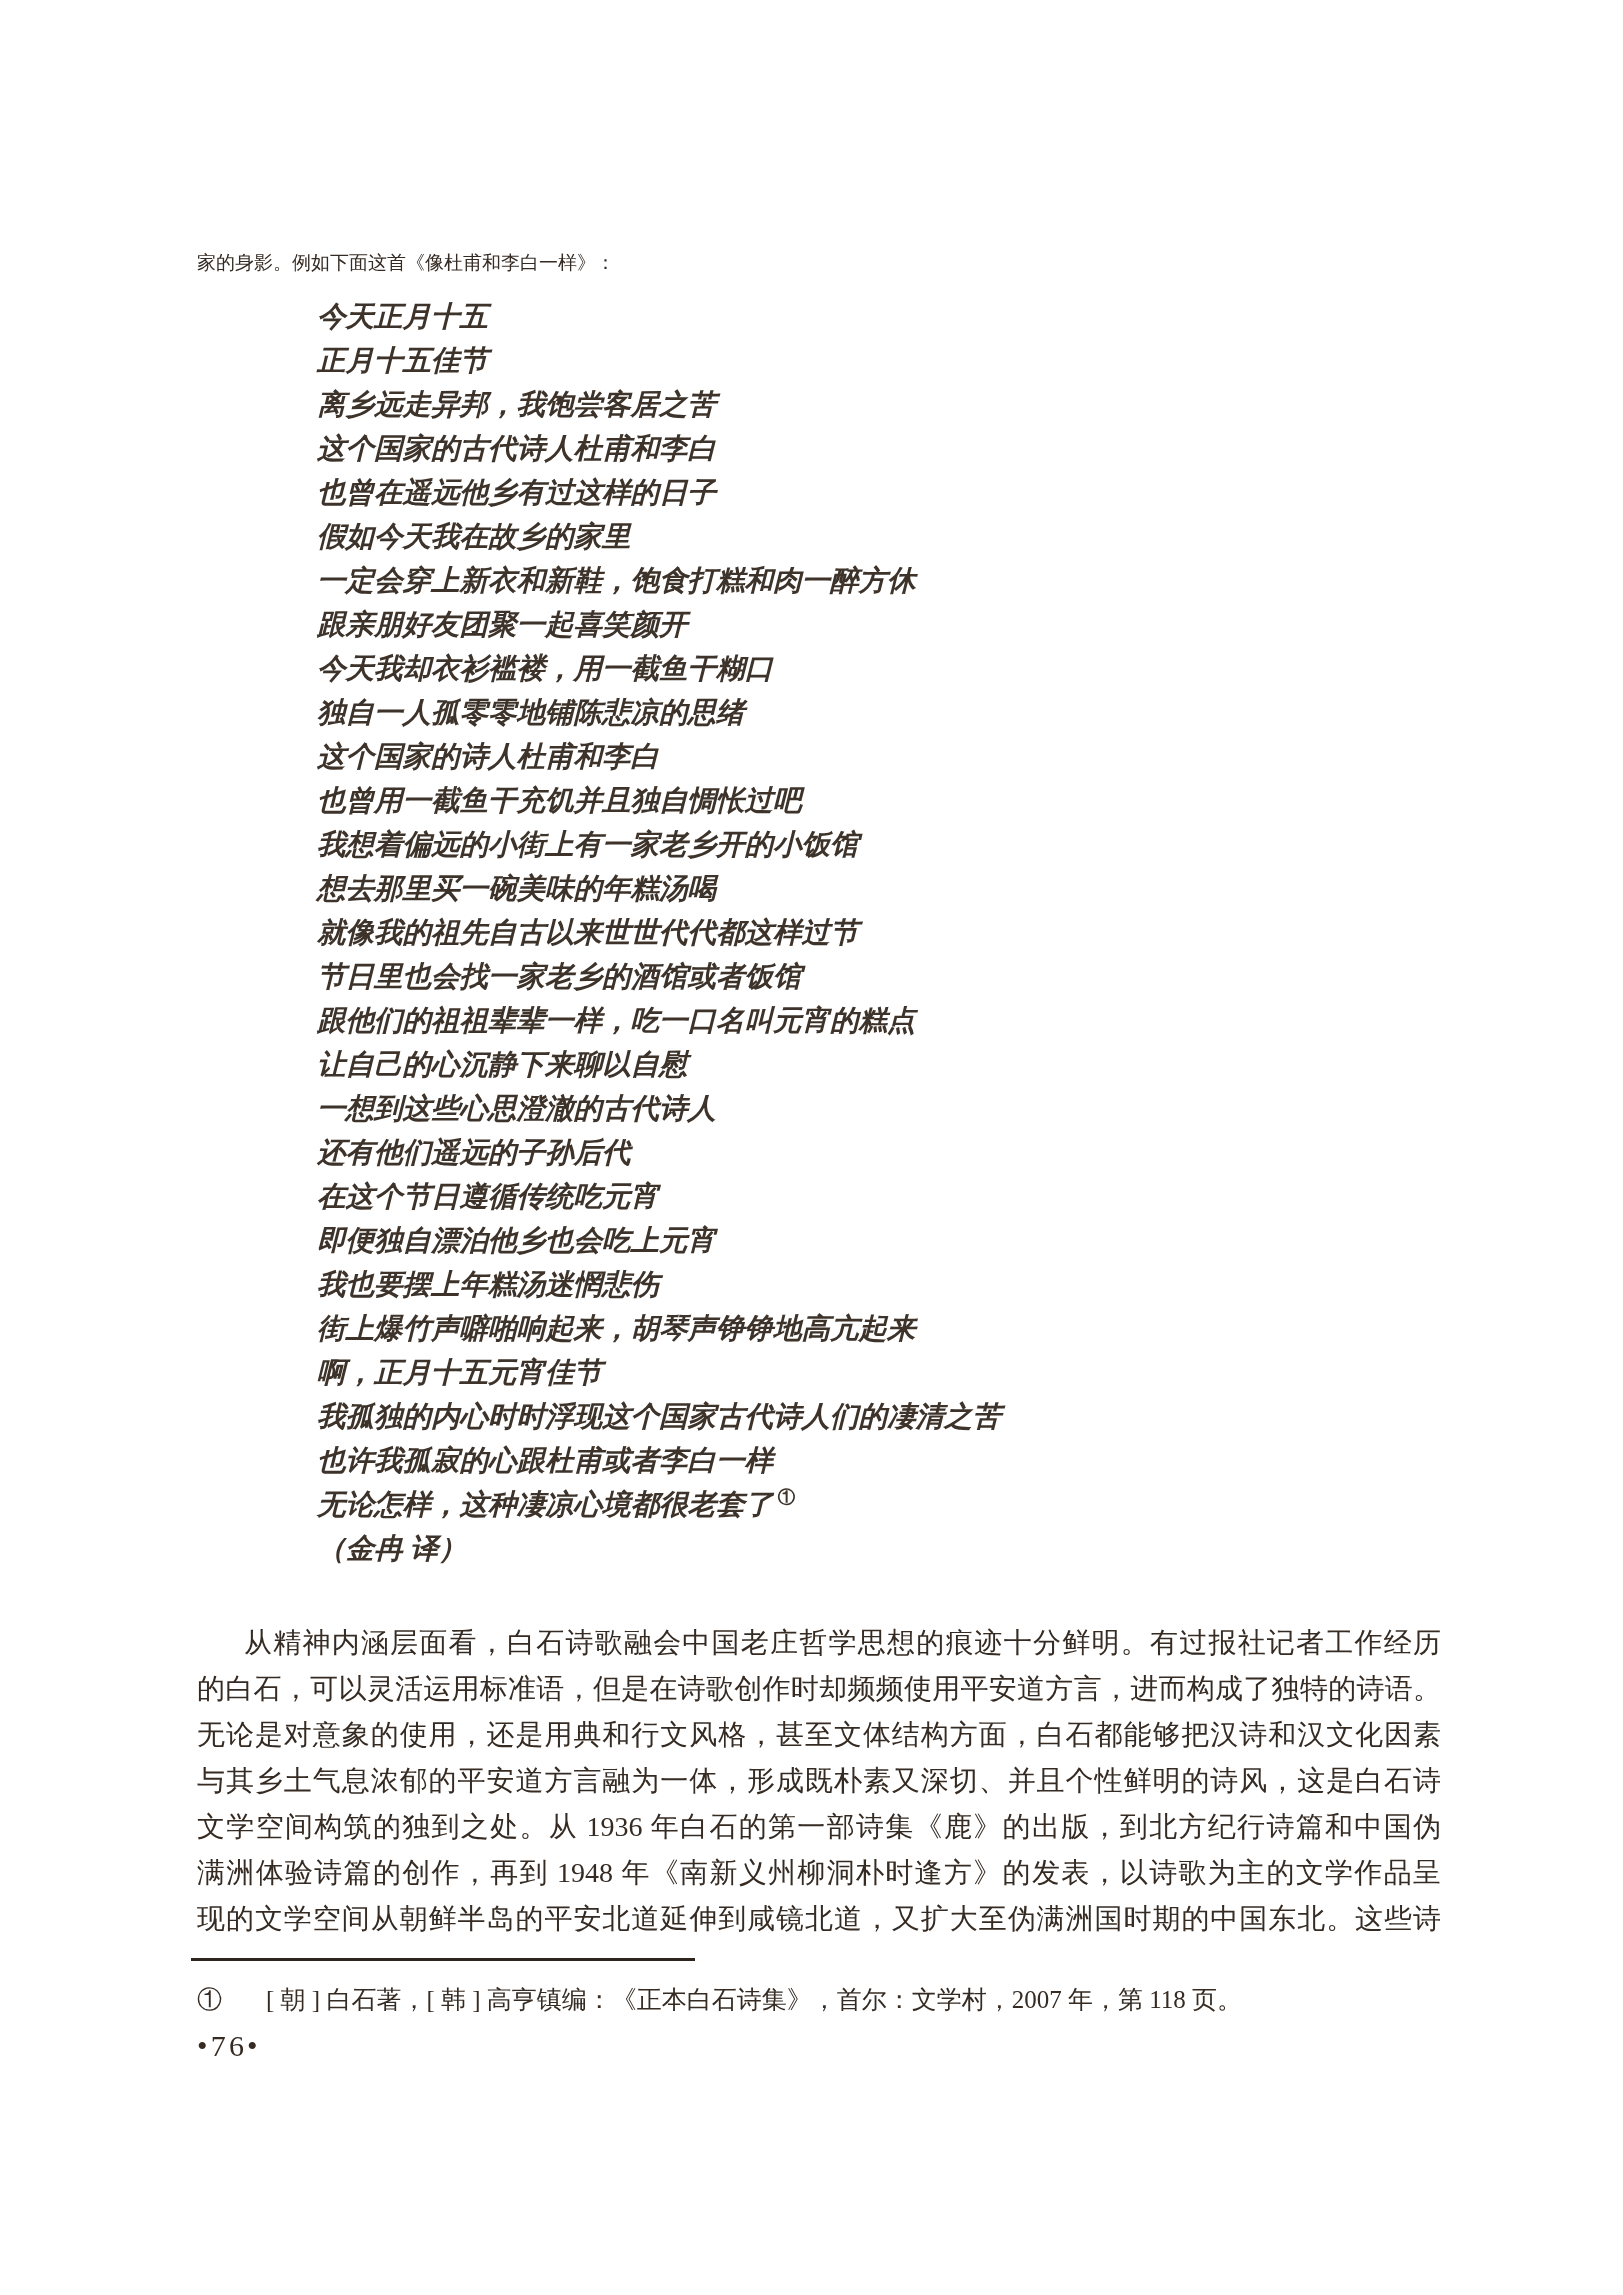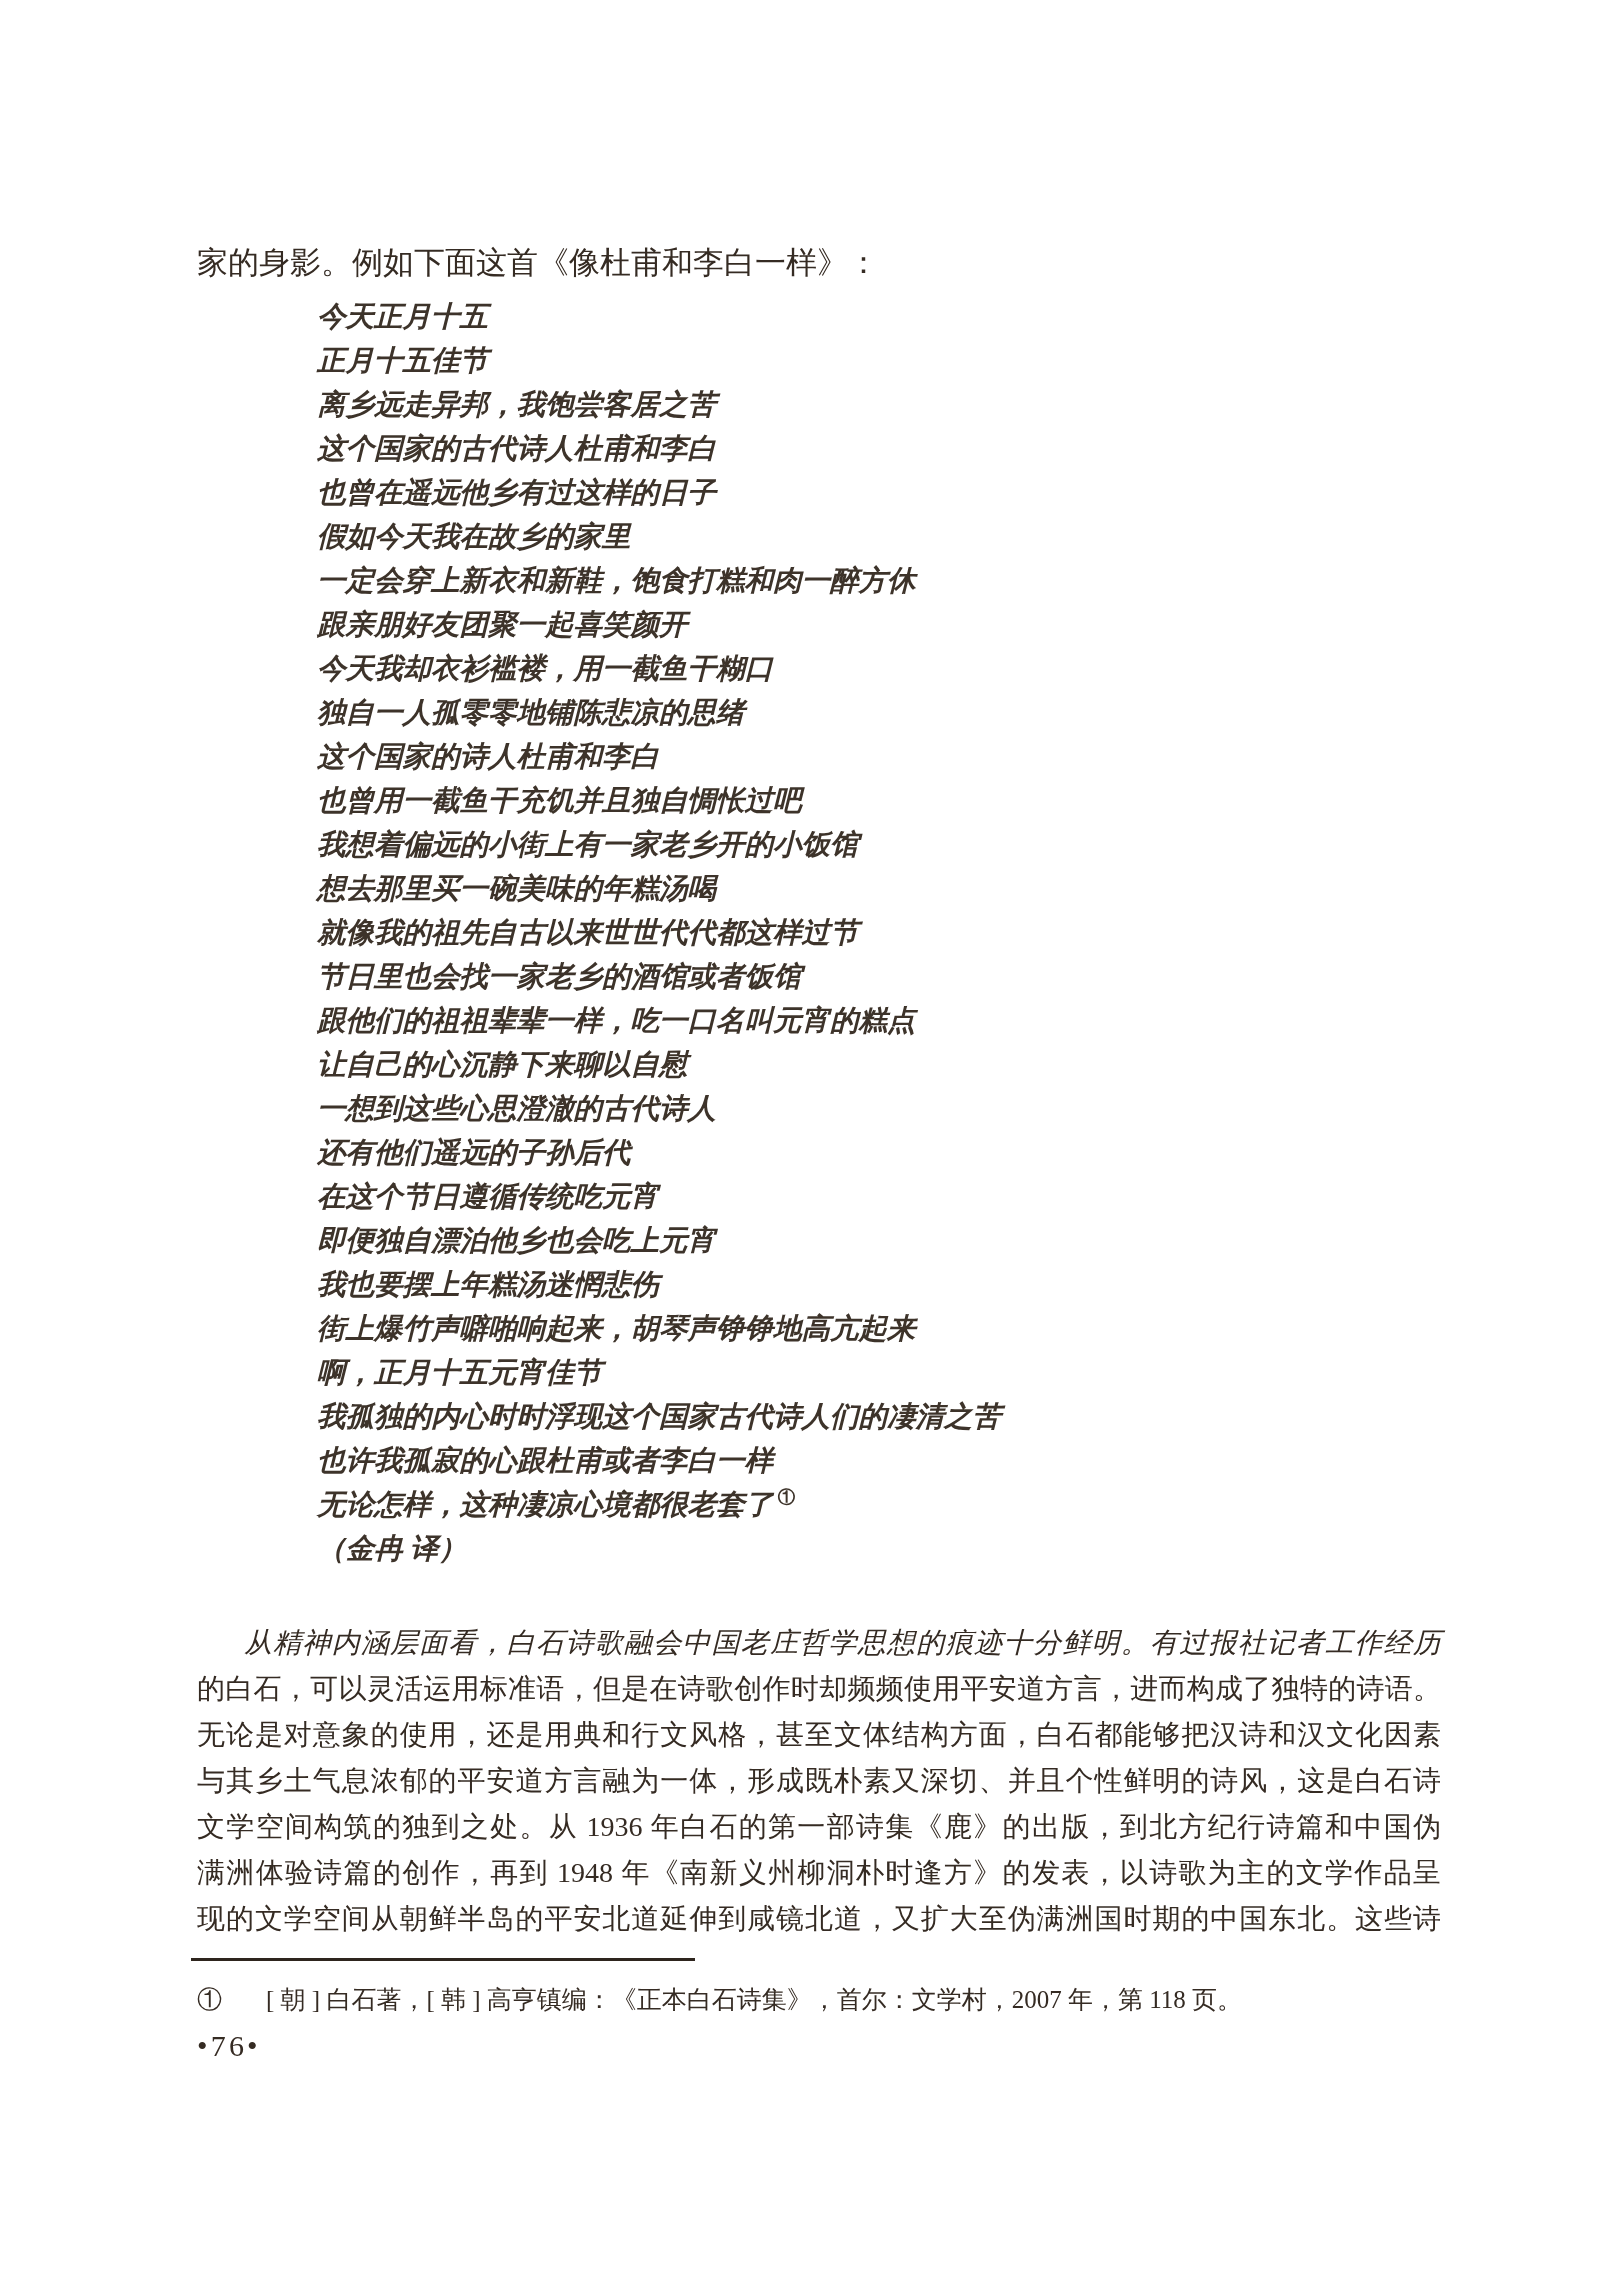--- a/index.html
+++ b/index.html
@@ -8,21 +8,21 @@
     width: 1623px;
     height: 2295px;
     margin: 0 auto;
     background: #ffffff;
     box-sizing: border-box;
     padding: 240px 182px 0 197px;
     font-family: "Liberation Serif", "DejaVu Serif", serif;
     color: #352b23;
   }
   .intro-line {
-    font-size: 31px;
+    font-size: 19px;
     line-height: 45px;
   }
   .poem {
     margin: 9.5px 0 0 120px;
     font-size: 28.5px;
     font-style: italic;          
     color: #3d332a;
     font-weight: bold;
   }
   .poem-line {
@@ -38,21 +38,21 @@
   }
   .body-paragraph {
     margin-top: 49px;
     font-size: 28px;
   }
   .body-line {
     line-height: 46px;
     text-align: justify;
     text-align-last: justify;
   }
-  .body-line:first-of-type { text-indent: 47px; font-style: italic; }
+  .body-line:first-of-type { text-indent: 47px; }
   .fn-sep {
     margin-top: 16.6px;
     margin-left: -6.3px;
     width: 504px;
     height: 0;
     border-top: 3.2px solid #2e251e;
   }
   .footnote {
     margin-top: 20.6px;
     font-size: 25px;

